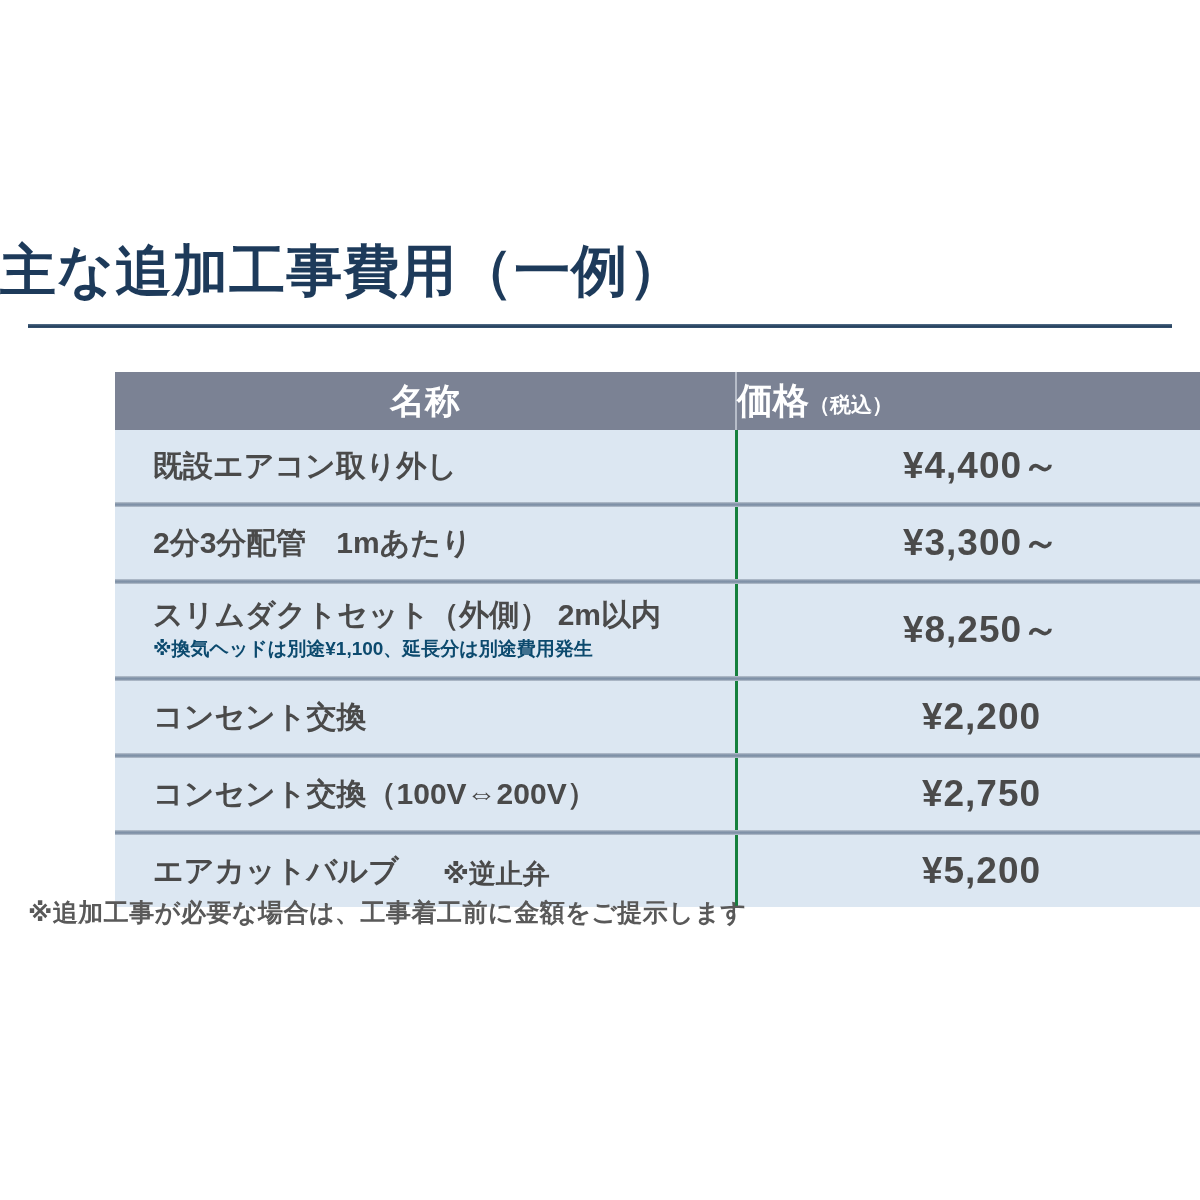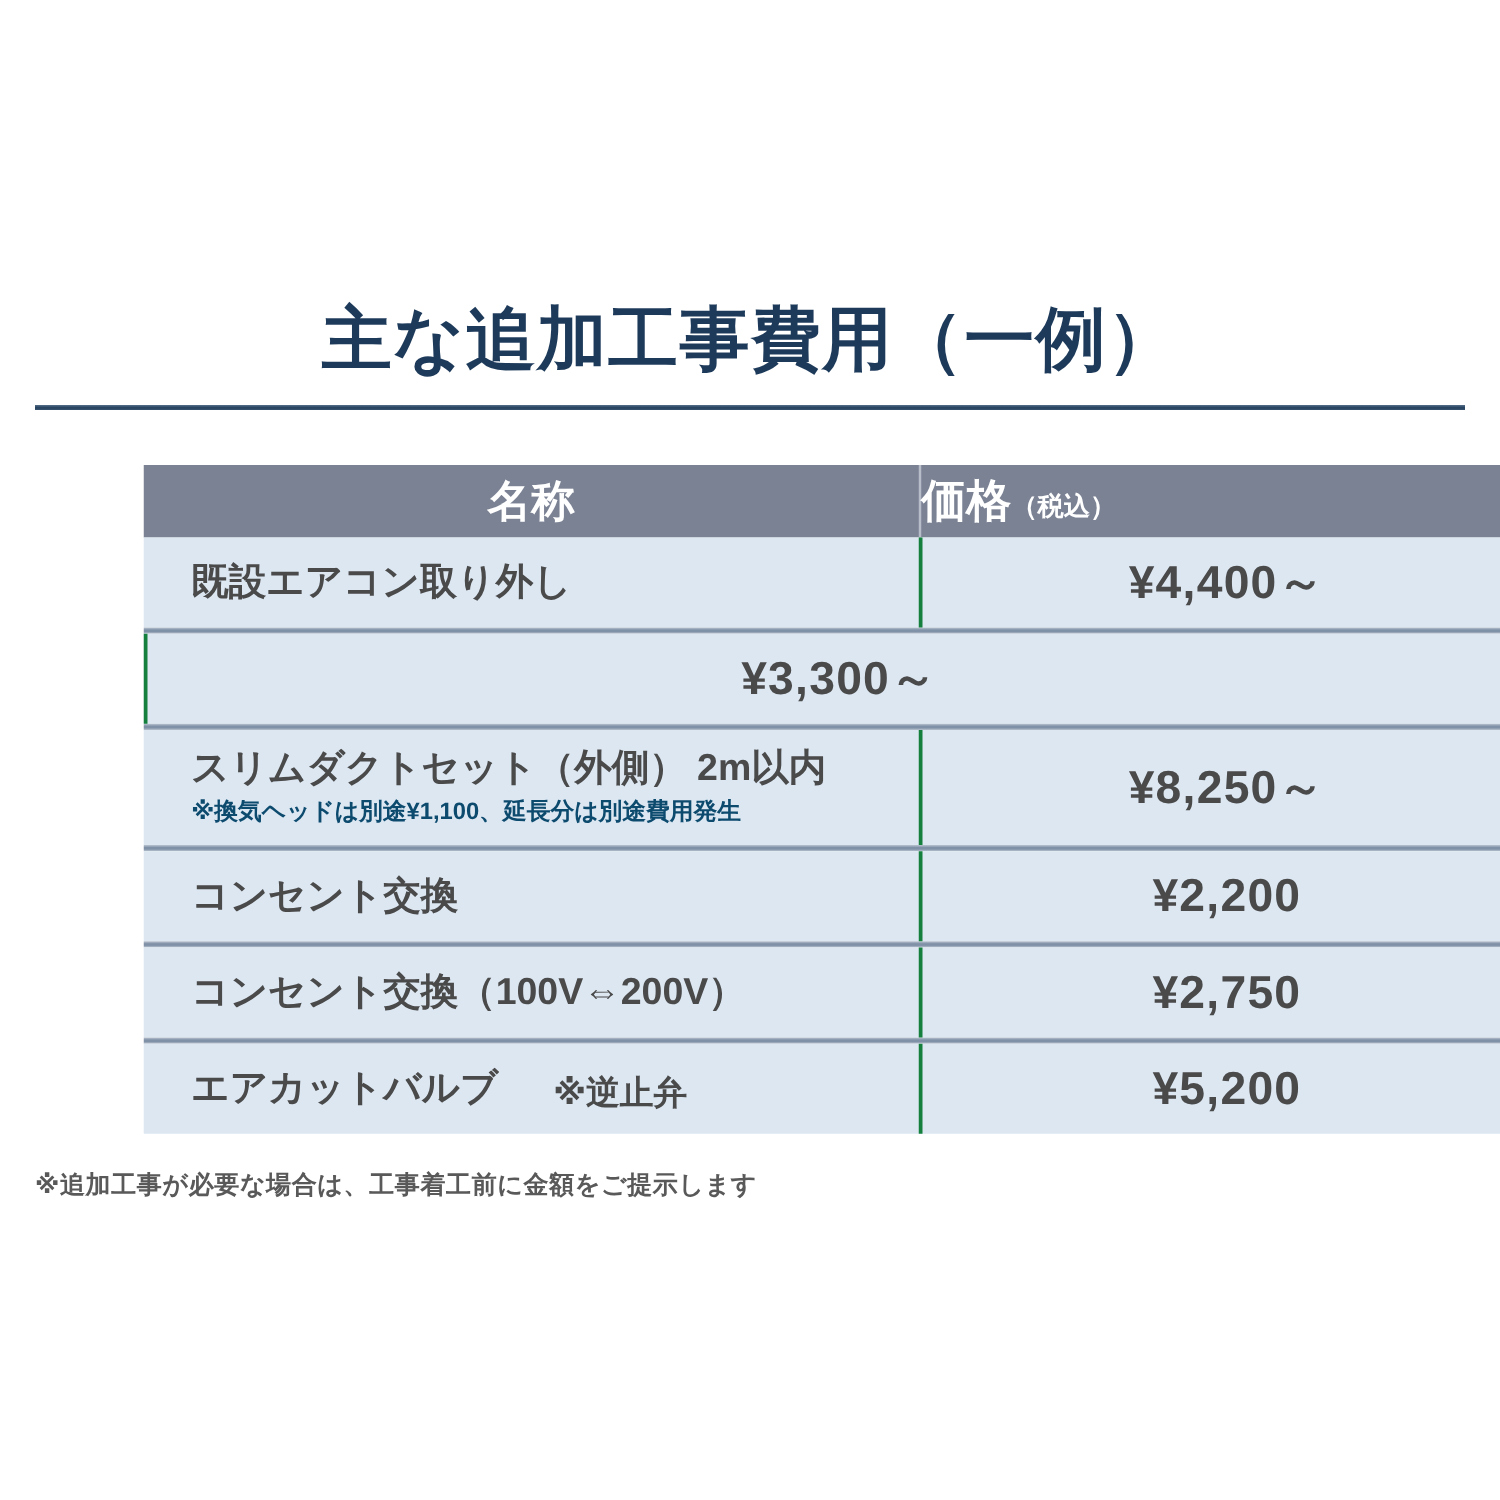--- a/index.html
+++ b/index.html
@@ -4,21 +4,21 @@
 <style>
   html, body { margin:0; padding:0; background:#ffffff; }
   .canvas {
     position:relative; width:1200px; height:1200px; background:#ffffff;
     font-family:"Liberation Sans","DejaVu Sans",sans-serif; overflow:hidden;
   }
 
   
   .title {
     position:absolute; top:234px; left:0; width:100%;
-    text-align:center; font-size:56px; font-weight:bold;
+    text-align:left; font-size:56px; font-weight:bold;
     color:#1d3a5a; letter-spacing:1px;
   }
   .title-rule {
     position:absolute; top:324px; left:28px; width:1144px; height:4px;
     background:linear-gradient(180deg,#56708a 0%, #24405d 55%, #3a5572 100%);
   }
 
   
   .price-table { position:absolute; left:115px; top:372px; width:1110px; }
 
@@ -50,22 +50,22 @@
     font-size:37px; font-weight:bold; color:#4a4a4a; letter-spacing:1px;
   }
 
   .divider {
     height:5px;
     background:linear-gradient(180deg,#bac4d0 0%, #7f91a7 40%, #7f91a7 65%, #bac4d0 100%);
   }
 
   
   .footnote {
-    position:absolute; left:28px; top:934px;
-    font-size:20px; font-weight:bold; color:#595959; letter-spacing:0.5px;
+    position:absolute; left:28px; top:896px;
+    font-size:25px; font-weight:bold; color:#595959; letter-spacing:0.5px;
   }
 </style>
 </head>
 <body>
 
 <div class="canvas">
 
   <div class="title">主な追加工事費用（一例）</div>
   <div class="title-rule"></div>
 
@@ -81,20 +81,23 @@
 
     <div class="trow">
       <div class="td-name">
         <div class="name-main">既設エアコン取り外し</div>
       </div>
       <div class="td-price">¥4,400～</div>
     </div>
     <div class="divider"></div>
 
     <div class="trow">
+      <div class="td-name">
+        <div class="name-main">2分3分配管　1mあたり</div>
+      </div>
       <div class="td-price">¥3,300～</div>
     </div>
     <div class="divider"></div>
 
     <div class="trow tall">
       <div class="td-name">
         <div class="name-main">スリムダクトセット（外側） 2m以内</div>
         <div class="name-note">※換気ヘッドは別途¥1,100、延長分は別途費用発生</div>
       </div>
       <div class="td-price">¥8,250～</div>

